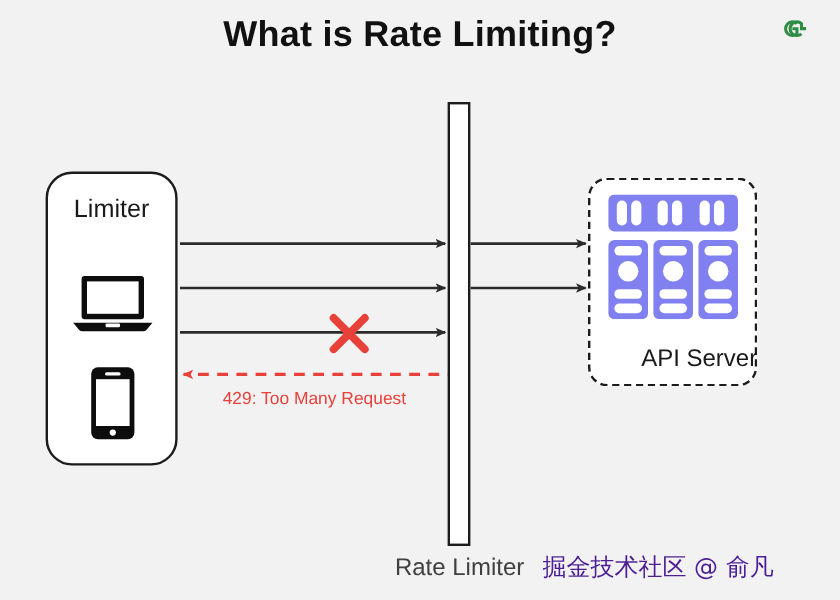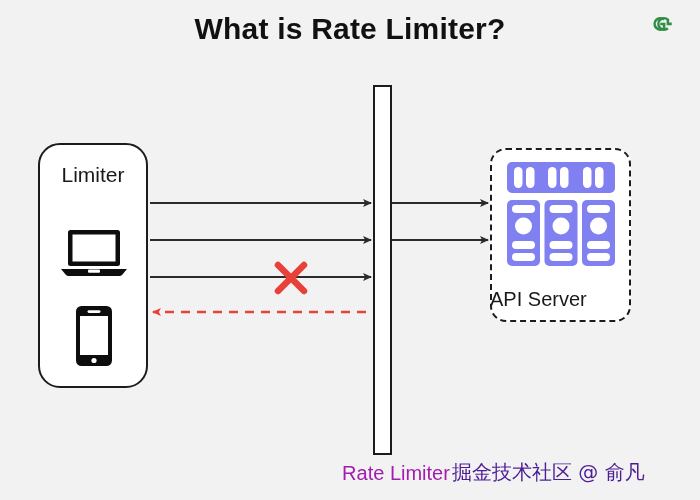--- a/index.html
+++ b/index.html
@@ -89,26 +89,26 @@
     left: 373px;
     top: 85px;
     width: 19px;
     height: 370px;
     background: #ffffff;
     border: 2px solid #1c1c1c;
     box-sizing: border-box;
   }
   .rate-limiter-label {
     position: absolute;
-    left: 266px;
+    left: 253px;
     top: 462px;
     width: 260px;
     text-align: center;
     font-size: 20px;
-    color: #a21caf;
+    color: #404040;
   }
   
   .api-box {
     position: absolute;
     left: 490px;
     top: 148px;
     width: 141px;
     height: 174px;
     background: #ffffff;
     border: 2px dashed #1c1c1c;
@@ -120,21 +120,21 @@
     left: 505px;
     top: 162px;
     width: 112px;
     height: 104px;
   }
   .api-label {
     position: absolute;
     left: 490px;
     top: 288px;
     width: 141px;
-    text-align: left;
+    text-align: right;
     font-size: 20px;
     color: #1a1a1a;
   }
   
   .error-text {
     position: absolute;
     left: 152px;
     top: 325px;
     width: 220px;
     text-align: center;
@@ -150,21 +150,21 @@
     color: #4c1d95;
     font-family: "DejaVu Sans", sans-serif;
     white-space: nowrap;
   }
 </style>
 </head>
 <body>
 
 <div id="canvas">
 
-  <div class="title">What is Rate Limiter?</div>
+  <div class="title">What is Rate Limiting?</div>
 
   <div class="gfg-logo">
     <svg viewBox="0 0 48 32" width="36" height="24" aria-hidden="true">
       <g fill="none" stroke="#2f8d46" stroke-width="3.4">
         <path d="M21.5 10.2 A7.6 7.6 0 1 0 21.5 21.6 L21.5 16.0 L16.4 16.0"></path>
         <path d="M26.5 21.6 A7.6 7.6 0 1 1 26.5 10.2 L26.5 15.8 L31.6 15.8"></path>
       </g>
     </svg>
   </div>
 
@@ -259,16 +259,17 @@
         <rect x="77" y="38" width="33" height="66" rx="5" fill="#8080f0"></rect>
         <rect x="82" y="43" width="23" height="8" rx="4" fill="#ffffff"></rect>
         <circle cx="93.5" cy="64" r="8.5" fill="#ffffff"></circle>
         <rect x="82" y="79" width="23" height="8" rx="4" fill="#ffffff"></rect>
         <rect x="82" y="91" width="23" height="8" rx="4" fill="#ffffff"></rect>
       </g>
     </svg>
   </div>
   <div class="api-label">API Server</div>
 
+  <div class="error-text">429: Too Many Request</div>
 
   <div class="watermark">掘金技术社区 @ 俞凡</div>
 
 </div>
 
 </body></html>

